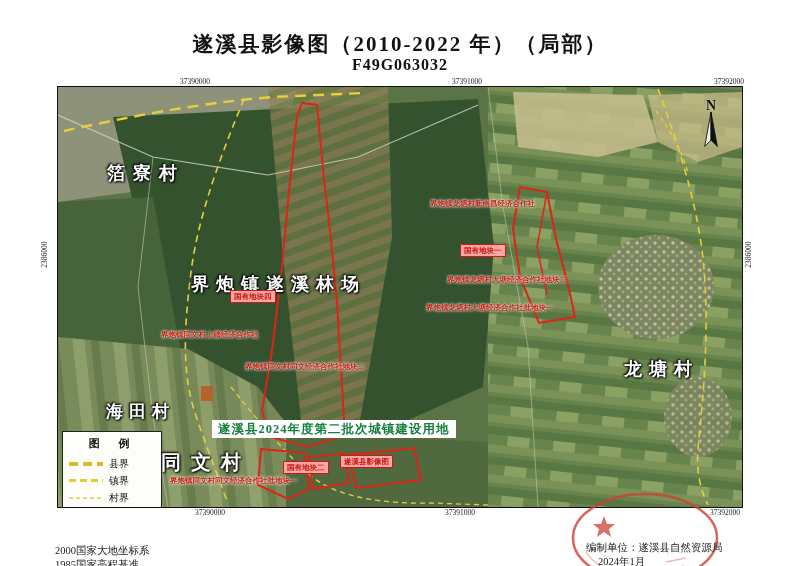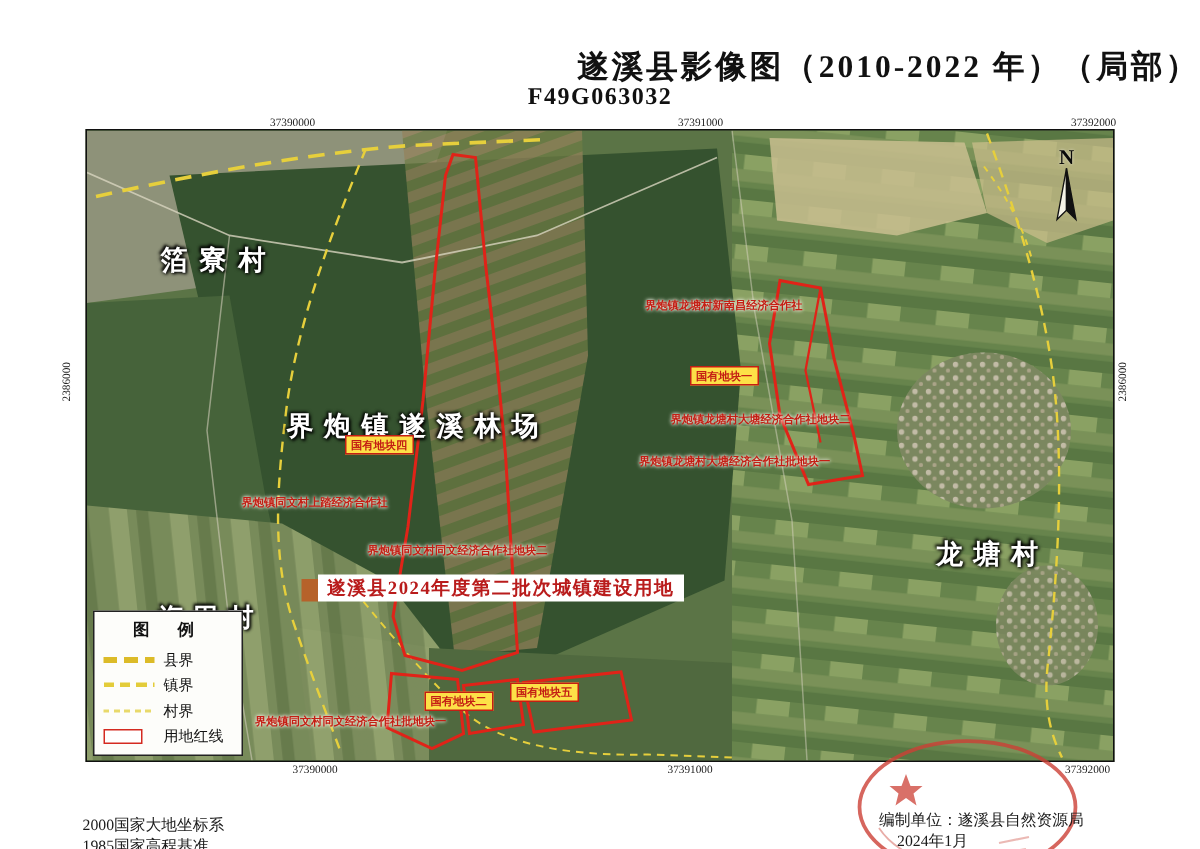--- a/index.html
+++ b/index.html
@@ -1,38 +1,38 @@
 <!DOCTYPE html>
 <html><head>
 <meta charset="utf-8">
 <style>
   html,body{margin:0;padding:0;background:#ffffff;}
   .page{position:relative;width:800px;height:566px;background:#fff;overflow:hidden;
         font-family:"Liberation Serif","DejaVu Serif",serif;color:#111;}
-  .title{position:absolute;top:30px;left:0;width:800px;text-align:right;
+  .title{position:absolute;top:30px;left:0;width:800px;text-align:center;
          font-size:21px;font-weight:bold;letter-spacing:2px;}
   .subtitle{position:absolute;top:56px;left:0;width:800px;text-align:center;
             font-size:16px;font-weight:bold;letter-spacing:1px;}
   .grid-label{position:absolute;font-size:7.5px;color:#222;width:60px;text-align:center;}
   .grid-label.rot{transform:rotate(-90deg);}
   .map-frame{position:absolute;left:57px;top:86px;width:684px;height:420px;
              border:1.5px solid #101010;box-sizing:content-box;overflow:hidden;background:#5b7446;}
   .imagery{position:absolute;left:0;top:0;width:684px;height:420px;display:block;}
   .place{position:absolute;color:#fff;font-weight:bold;white-space:nowrap;
          text-shadow:0 0 3px #000,1px 1px 2px #000,-1px -1px 2px #000;margin-top:32px;}
   .plabel{position:absolute;color:#c41e14;font-weight:bold;font-size:7.5px;white-space:nowrap;
           text-shadow:0 0 2px #f4f2e6,0 0 3px #f4f2e6;}
   .pbox{position:absolute;color:#c41e14;font-weight:bold;font-size:7.5px;white-space:nowrap;
-        background:#fde047;border:1px solid #c41e14;padding:1px 3px;line-height:9px;}
-  .highlight{position:absolute;background:#ffffff;color:#b91c1c;font-weight:bold;font-size:12.5px;
-             white-space:nowrap;padding:1px 6px;letter-spacing:1px;line-height:16px;}
+        background:#fca5a5;border:1px solid #c41e14;padding:1px 3px;line-height:9px;}
+  .highlight{position:absolute;background:#ffffff;color:#15803d;font-weight:bold;font-size:12.5px;
+             white-space:nowrap;padding:1px 6px;letter-spacing:1px;line-height:16px;margin-top:37px;}
   .orange-patch{position:absolute;background:#b6622a;}
   .north{position:absolute;width:30px;text-align:center;}
   .north .n{font-size:14px;font-weight:bold;color:#0a0a0a;text-shadow:0 0 2px #e8e4d2;line-height:13px;}
-  .legend{position:absolute;background:#fdfdfa;border:1.3px solid #222;padding:3px 6px 4px 6px;box-sizing:border-box;}
+  .legend{position:absolute;background:#fdfdfa;border:1.3px solid #222;padding:3px 6px 4px 6px;box-sizing:border-box;margin-top:24px;}
   .legend .ltitle{text-align:center;font-size:11px;font-weight:bold;letter-spacing:8px;margin:1px 0 4px 2px;}
   .lrow{display:flex;align-items:center;height:17px;}
   .lsample{width:34px;margin-right:6px;flex:0 0 34px;}
   .ls-county{height:4px;background:repeating-linear-gradient(90deg,#dcbb28 0 9px,rgba(0,0,0,0) 9px 14px);}
   .ls-town{height:3px;background:repeating-linear-gradient(90deg,#e3cc3a 0 7px,rgba(0,0,0,0) 7px 11px);}
   .ls-village{height:2px;background:repeating-linear-gradient(90deg,#e8d96a 0 4px,rgba(0,0,0,0) 4px 7px);}
   .ls-redline{width:26px;height:10px;border:1.6px solid #d42a20;background:#fff;box-sizing:border-box;}
   .llabel{font-size:10px;white-space:nowrap;}
   .footer-text{position:absolute;font-size:10.5px;line-height:14px;color:#1a1a1a;margin-top:32px;}
   .scale{position:absolute;font-size:12px;letter-spacing:1px;text-align:center;}
@@ -111,32 +111,33 @@
         <path d="M203,362 L247,366 L251,402 L230,412 L200,398 Z"></path>
         <path d="M251,370 L287,366 L291,396 L255,402 Z"></path>
         <path d="M291,368 L356,361 L363,393 L298,401 Z"></path>
       </g>
     </svg>
 
     <div class="place" style="left:49px;top:42px;font-size:18px;letter-spacing:8px;">箔寮村</div>
     <div class="place" style="left:133px;top:153px;font-size:18px;letter-spacing:7px;">界炮镇遂溪林场</div>
     <div class="place" style="left:566px;top:238px;font-size:18px;letter-spacing:7px;">龙塘村</div>
     <div class="place" style="left:8px;top:281px;font-size:17px;letter-spacing:6px;padding-left:40px;">海田村</div>
+    <div class="place" style="left:103px;top:330px;font-size:20px;letter-spacing:10px;">同文村</div>
 
     <div class="plabel" style="left:372px;top:112px;">界炮镇龙塘村新南昌经济合作社</div>
     <div class="plabel" style="left:389px;top:188px;">界炮镇龙塘村大塘经济合作社地块二</div>
     <div class="plabel" style="left:368px;top:216px;">界炮镇龙塘村大塘经济合作社批地块一</div>
     <div class="plabel" style="left:103px;top:243px;">界炮镇同文村上踏经济合作社</div>
     <div class="plabel" style="left:187px;top:275px;">界炮镇同文村同文经济合作社地块二</div>
     <div class="plabel" style="left:112px;top:389px;">界炮镇同文村同文经济合作社批地块一</div>
 
     <div class="pbox" style="left:402px;top:157px;">国有地块一</div>
     <div class="pbox" style="left:172px;top:203px;text-align:center;">国有地块四</div>
     <div class="pbox" style="left:225px;top:374px;">国有地块二</div>
-    <div class="pbox" style="left:282px;top:368px;">国有地块五</div>
+    <div class="pbox" style="left:282px;top:368px;">遂溪县影像图</div>
 
     <div class="orange-patch" style="left:143px;top:299px;width:12px;height:15px;"></div>
     <div class="highlight" style="left:154px;top:296px;">遂溪县2024年度第二批次城镇建设用地</div>
 
     <div class="north" style="left:638px;top:12px;">
       <div class="n">N</div>
       <svg width="18" height="40" viewBox="0 0 20 44">
         <polygon points="10,0 3,38 10,31" fill="#f4f2e6" stroke="#111" stroke-width="1"></polygon>
         <polygon points="10,0 17,38 10,31" fill="#111" stroke="#111" stroke-width="1"></polygon>
       </svg>

